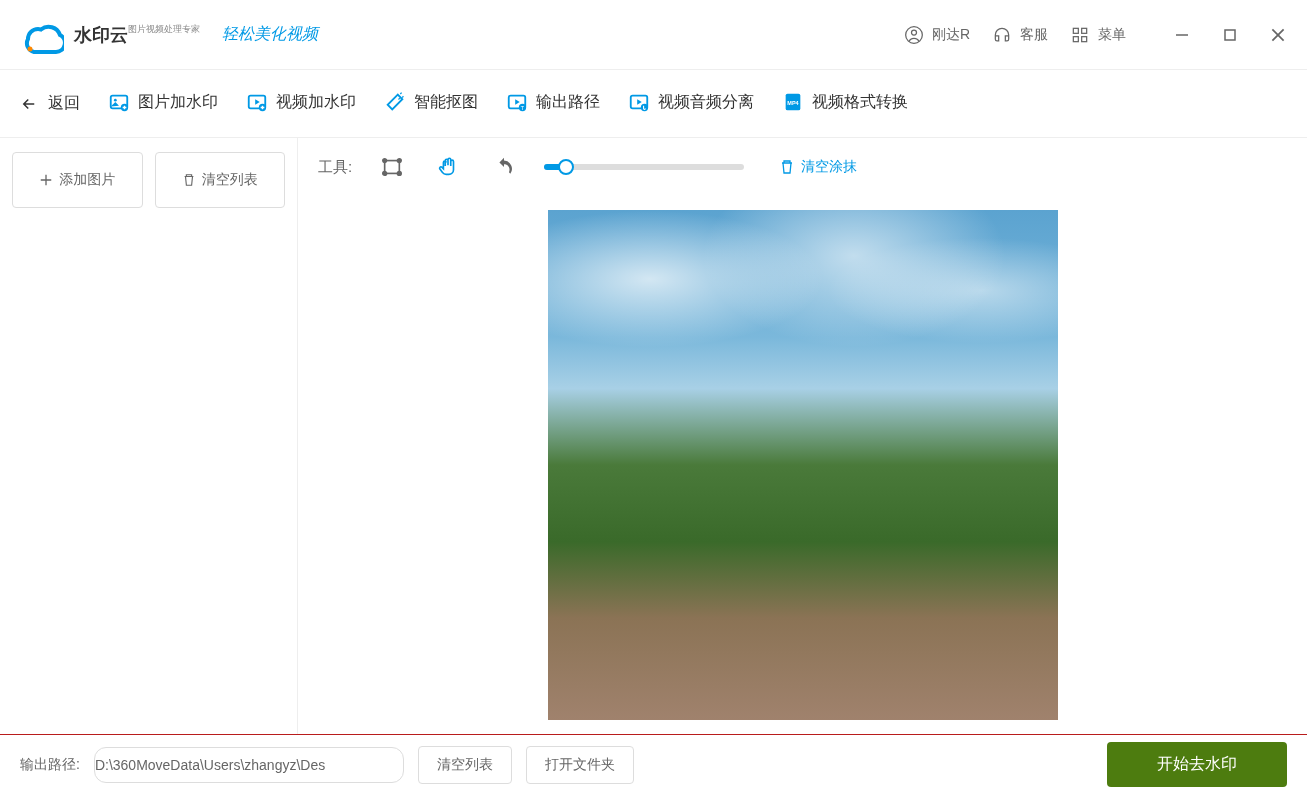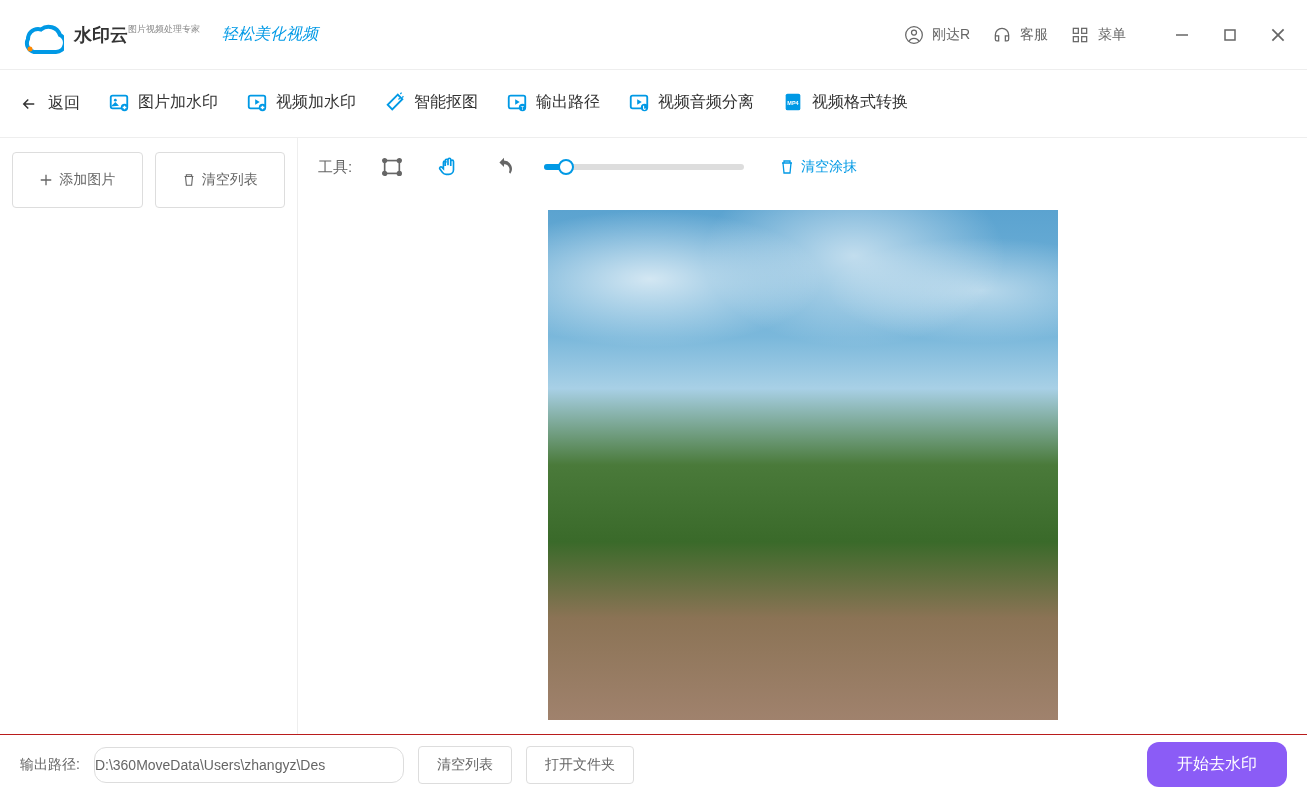--- a/index.html
+++ b/index.html
@@ -41,21 +41,21 @@
 .slider-track { position: absolute; left: 0; width: 20px; height: 6px; background: #0099e5; border-radius: 3px; }
 .slider-thumb { position: absolute; left: 14px; top: -5px; width: 16px; height: 16px; background: #fff; border: 2px solid #0099e5; border-radius: 50%; }
 .clear-btn { margin-left: auto; display: flex; align-items: center; gap: 6px; color: #0099e5; cursor: pointer; margin-right: 430px; }
 .canvas-area { flex: 1; display: flex; align-items: center; justify-content: center; }
 .preview { width: 510px; height: 510px; background: linear-gradient(180deg,#5ba3d0 0%,#7bb8db 25%,#a8d0e6 35%,#4a7a3a 50%,#3a6a2a 65%,#8b7355 80%,#a0826d 100%); position: relative; }
 .preview-clouds { position: absolute; top: 0; left: 0; right: 0; height: 45%; background: radial-gradient(ellipse at 20% 30%,rgba(255,255,255,0.7) 0%,transparent 30%),radial-gradient(ellipse at 60% 20%,rgba(255,255,255,0.6) 0%,transparent 35%),radial-gradient(ellipse at 85% 35%,rgba(255,255,255,0.5) 0%,transparent 25%); }
 .footer { height: 60px; border-top: 1px solid #b91c1c; display: flex; align-items: center; padding: 0 20px; gap: 14px; }
 .footer-label { color: #666; }
 .path-input { width: 310px; padding: 9px 0; border: 1px solid #ddd; border-radius: 12px; color: #666; font-size: 14px; white-space: nowrap; overflow: hidden; }
 .footer-btn { padding: 9px 18px; border: 1px solid #ddd; background: #fff; border-radius: 4px; cursor: pointer; color: #666; font-size: 14px; }
-.primary-btn { margin-left: auto; padding: 12px 30px; background: #8b5cf6; color: #fff; border: none; border-radius: 12px; cursor: pointer; font-size: 16px; }
+.primary-btn { margin-left: auto; padding: 12px 50px; background: #4d7c0f; color: #fff; border: none; border-radius: 4px; cursor: pointer; font-size: 16px; }
 </style>
 </head>
 <body>
 
 <div class="titlebar">
   <div class="logo-area">
     <svg class="logo-icon" viewBox="0 0 44 44">
         <path d="M8 26a10 10 0 0 1 10-10c1 0 2 .2 3 .5A12 12 0 0 1 40 22a9 9 0 0 1-4 17H14a9 9 0 0 1-6-13z" fill="none" stroke="#0099e5" stroke-width="4"></path>
         <circle cx="10" cy="36" r="2.5" fill="#ff8800"></circle>
       </svg>

